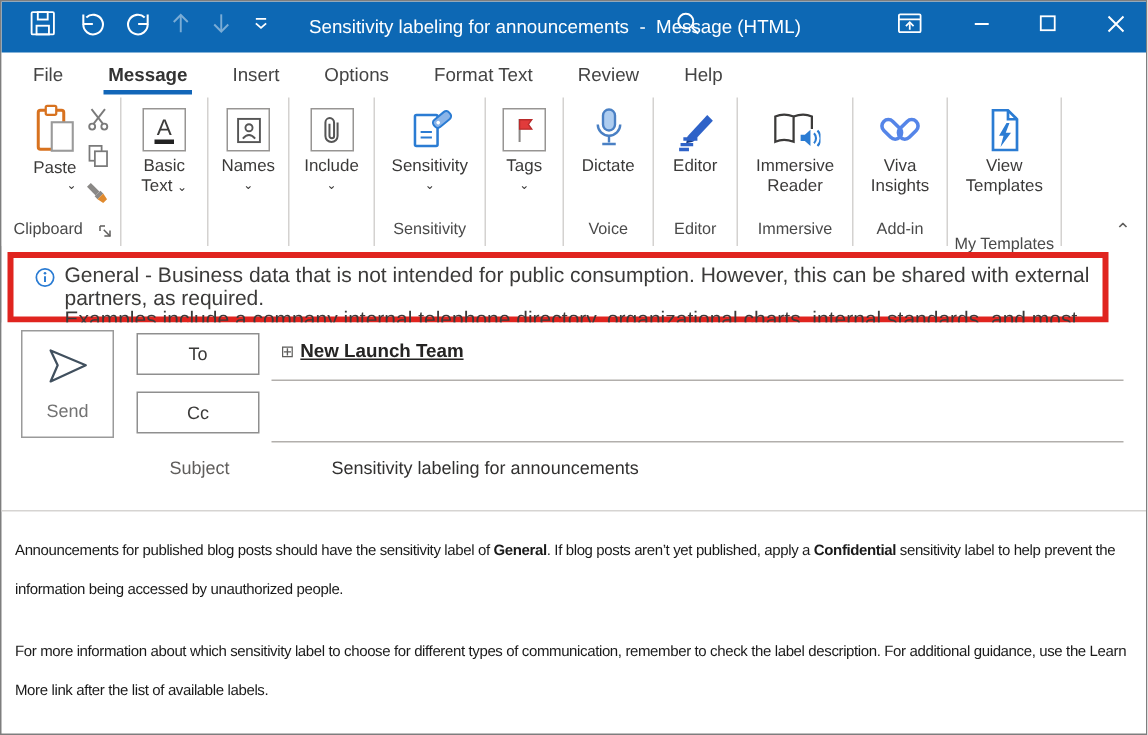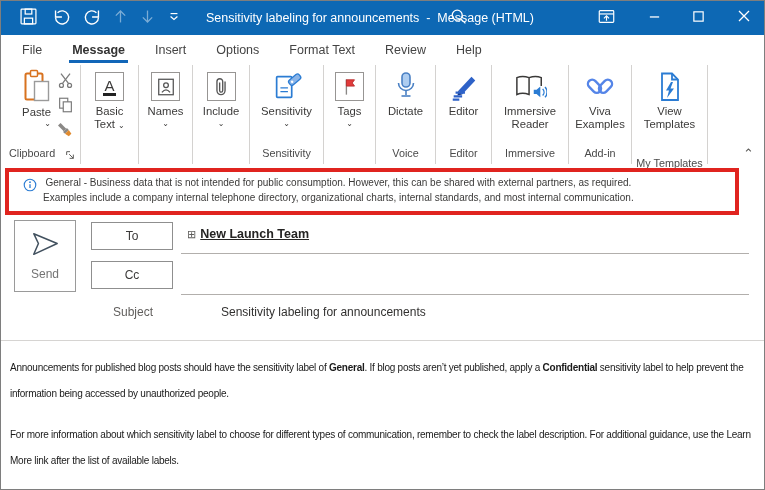--- a/index.html
+++ b/index.html
@@ -36,21 +36,21 @@
   .paste-btn { width:42px; display:flex; flex-direction:column; align-items:flex-end; font-size:11.3px; color:#3b3a39; }
   .mini-col { width:28px; display:flex; flex-direction:column; align-items:center; gap:2px; padding-top:2px; }
   .mini-btn { width:24px; height:23px; display:flex; align-items:center; justify-content:center; }
   .launcher { position:absolute; right:5px; top:3px; }
   .collapse-area { flex:1; display:flex; flex-direction:column; justify-content:flex-end; align-items:flex-end; padding:0 10px 4px 0; }
 
   
   .banner { position:relative; margin:4px 0 0 4px; width:734px; height:47px; border:4px solid #e0241f; background:#fff; }
   .banner-inner { display:flex; padding:4px 6px 0 14px; }
   .info-ic { margin:2px 6px 0 0; flex:0 0 auto; }
-  .banner-text { font-size:10px; line-height:14.5px; color:#3b3a39;text-align:center; }
+  .banner-text { font-size:14px; line-height:14.5px; color:#3b3a39; }
 
   
   .compose { position:relative; height:126px; background:#fff; border-bottom:1px solid #d6d4d2; }
   .send-btn { position:absolute; left:13px; top:5px; width:62px; height:72px; border:1px solid #9a9a9a; background:#fff;
               display:flex; flex-direction:column; align-items:center; justify-content:center; gap:7px; font-size:12px; color:#737373; }
   .field-btn { position:absolute; left:90px; width:82px; height:28px; border:1px solid #8f8f8f; background:#fff;
                display:flex; align-items:center; justify-content:center; font-size:12px; color:#3b3a39; }
   .recipient { position:absolute; left:186px; top:12px; font-size:12.5px; color:#252423; }
   .expand-glyph { color:#5f5e5c; font-size:11px; margin-right:4px; }
   .recipient b { text-decoration:underline; }
@@ -365,21 +365,21 @@
     <div class="rgroup" style="width:63px;">
       <div class="rbtns">
         <div class="lbtn">
           <span class="ic">
             <svg width="32" height="30" viewBox="0 0 32 30" fill="none" stroke="#5585e8" stroke-width="2.4">
               <rect x="3" y="10" width="15" height="8.5" rx="4.25" transform="rotate(45 10.5 14.25)"></rect>
               <rect x="14" y="10" width="15" height="8.5" rx="4.25" transform="rotate(-45 21.5 14.25)"></rect>
             </svg>
           </span>
           <span>Viva</span>
-          <span>Examples</span>
+          <span>Insights</span>
         </div>
       </div>
       <div class="rlabel">Add-in</div>
     </div>
 
     <div class="rgroup" style="width:76px;gap:24px;">
       <div class="rbtns">
         <div class="lbtn">
           <span class="ic">
             <svg width="30" height="32" viewBox="0 0 30 32" fill="none">

